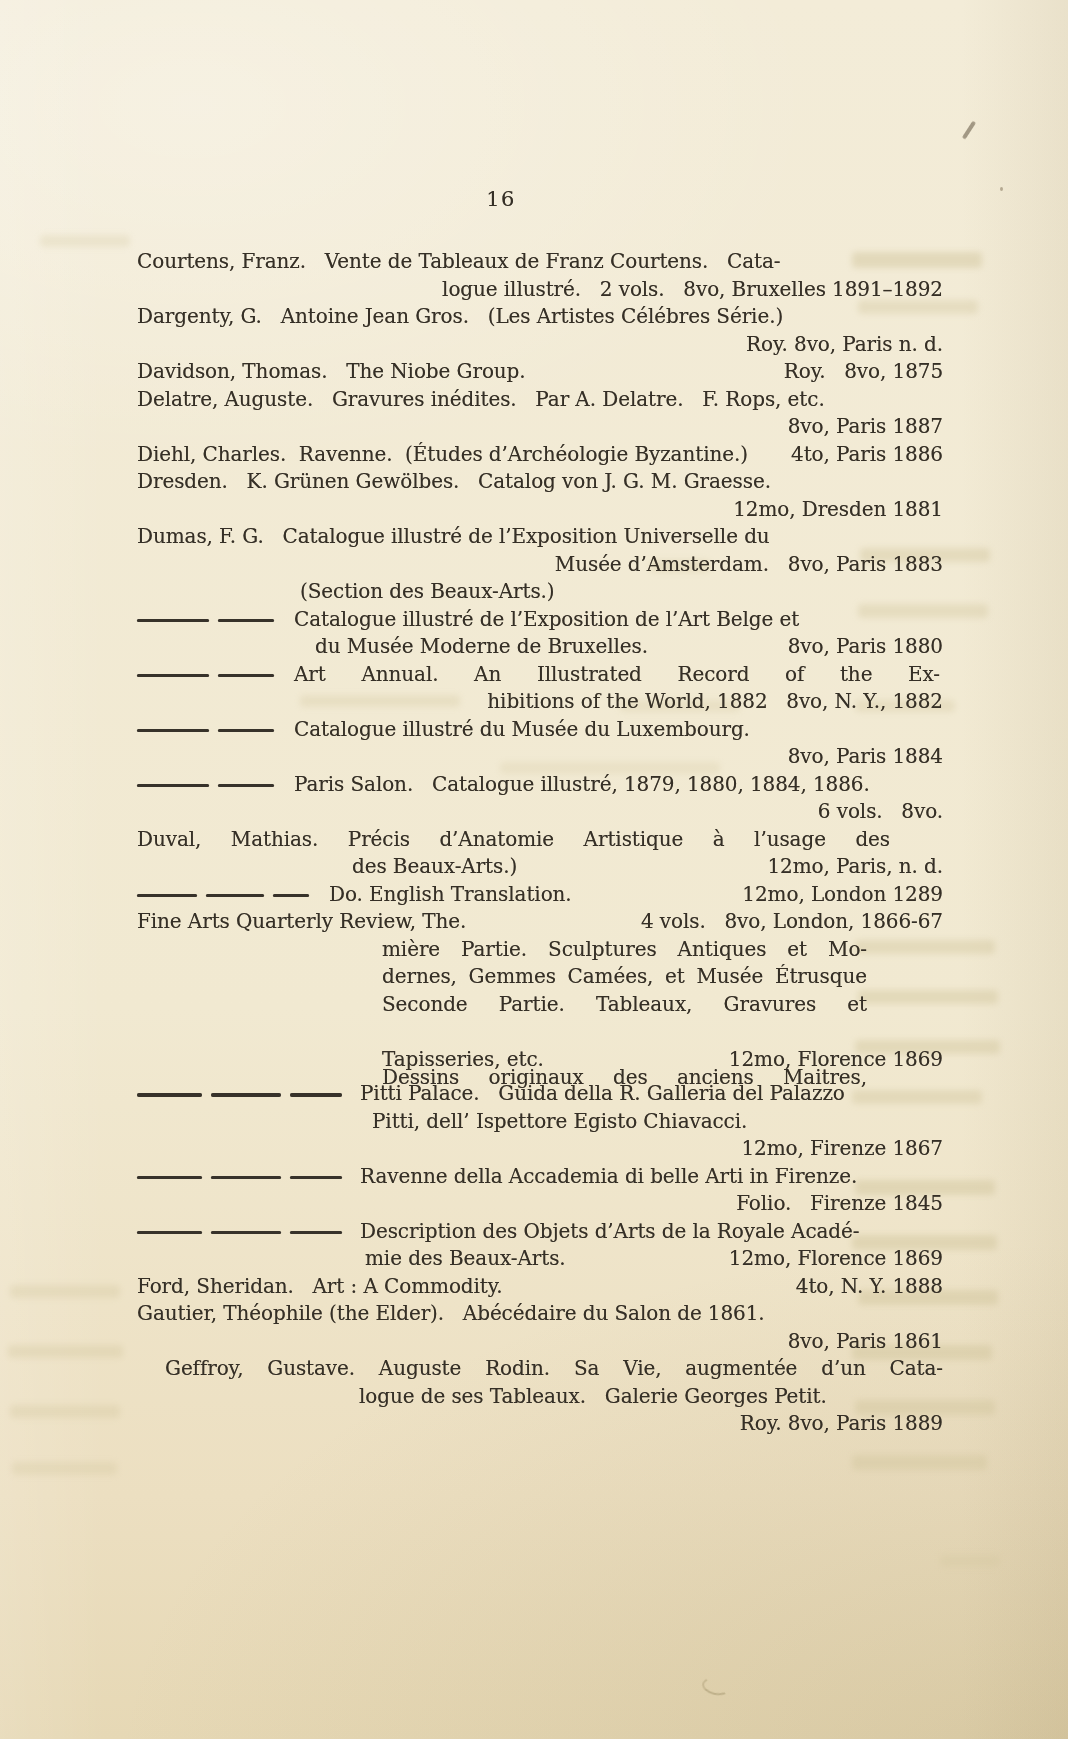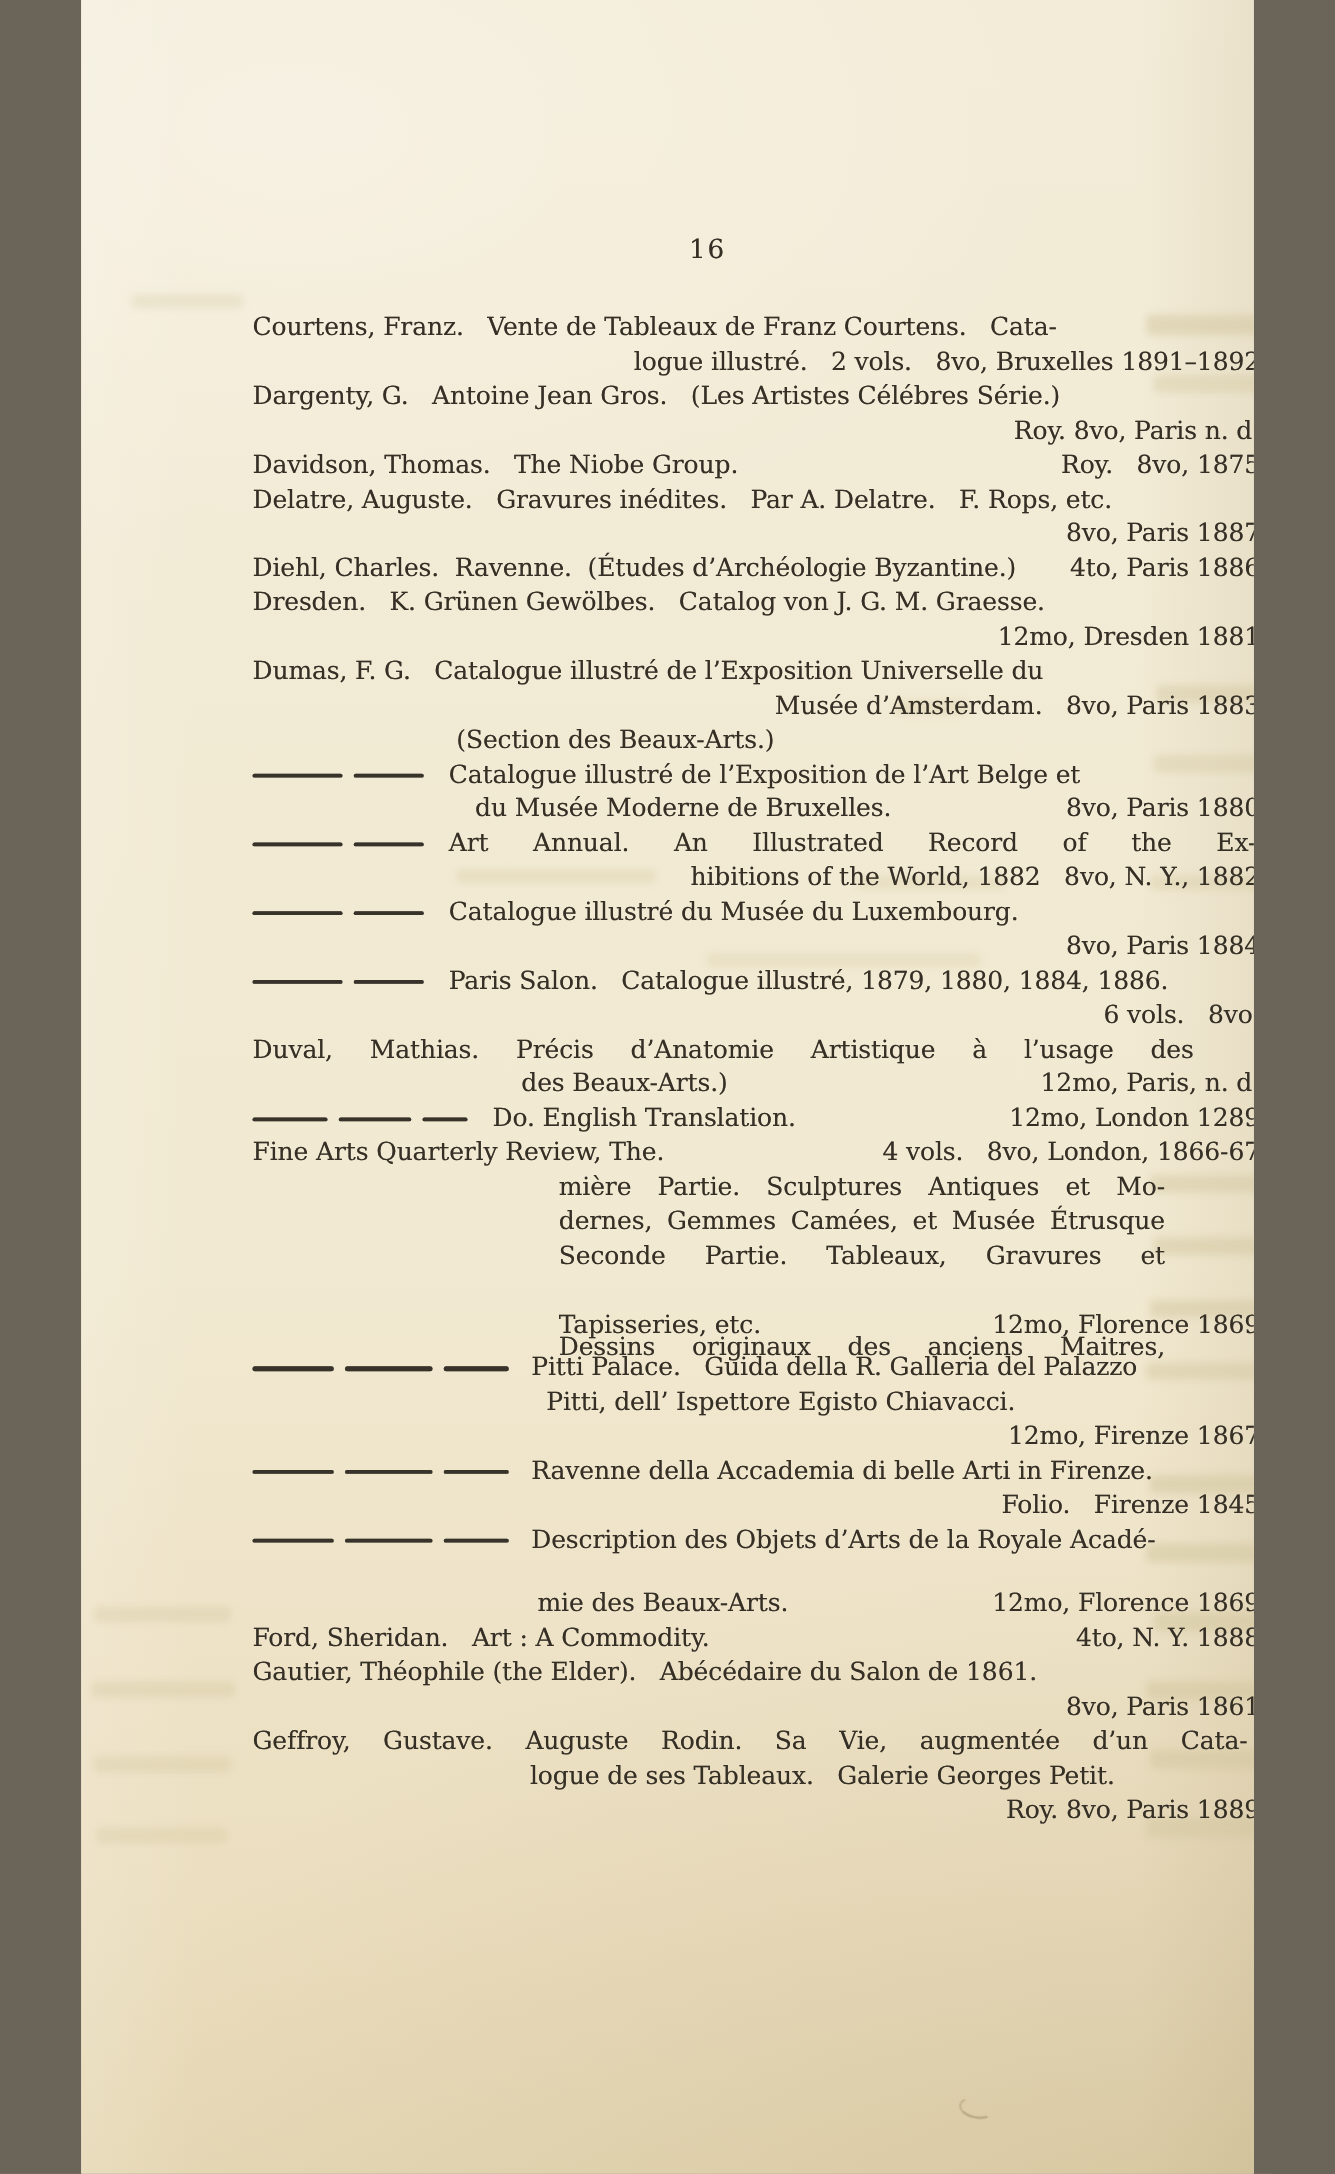--- a/index.html
+++ b/index.html
@@ -1,18 +1,18 @@
 <!DOCTYPE html>
 <html style="--paper: #f1e9d2; --ink: #352f26; --ghost: #cfc399;"><head>
 <meta charset="utf-8">
 <style>
   html,body{margin:0;padding:0;background:#6b6458;}
   .page{
     position:relative;
-    width:938px;height:1739px;
+    width:1068px;height:1739px;
     margin:0 auto;
     overflow:hidden;
     background-color:var(--paper,#f1e9d2);
     background-image:
       linear-gradient(90deg, rgba(255,255,255,0.12) 0%, rgba(255,255,255,0) 10%, rgba(255,255,255,0) 90%, rgba(150,128,82,0.10) 100%),
       radial-gradient(ellipse 900px 520px at 18% 6%, rgba(255,255,255,0.28), rgba(255,255,255,0) 70%),
       radial-gradient(ellipse 1300px 760px at 96% 102%, rgba(158,138,88,0.20), rgba(158,138,88,0) 70%),
       linear-gradient(180deg, #f3ecd8 0%, #f1e9d1 58%, #ecdfc1 86%, #e6d8b5 100%);
     font-family:"DejaVu Serif","Liberation Serif",serif;
     color:var(--ink,#352f26);
@@ -249,36 +249,36 @@
         <span class="txt pushright">Folio.   Firenze 1845</span>
       </div>
       <div class="line">
         <span class="dash d3b">
           <span class="seg"></span>
           <span class="seg"></span>
           <span class="seg"></span>
         </span>
         <span class="txt">Description des Objets d’Arts de la Royale Acadé-</span>
       </div>
-      <div class="line" style="padding-left: 228px; margin-top: 24px;">
+      <div class="line" style="padding-left: 228px;">
         <span class="txt">mie des Beaux-Arts.</span>
         <span class="imp">12mo, Florence 1869</span>
       </div>
       <div class="line">
         <span class="txt">Ford, Sheridan.   Art : A Commodity.</span>
         <span class="imp">4to, N. Y. 1888</span>
       </div>
       <div class="line">
         <span class="txt">Gautier, Théophile (the Elder).   Abécédaire du Salon de 1861.</span>
       </div>
       <div class="line">
         <span class="txt pushright">8vo, Paris 1861</span>
       </div>
       <div class="line">
-        <span class="txt just" style="width: 796px;">Geffroy, Gustave.   Auguste Rodin.   Sa Vie, augmentée d’un Cata-</span>
+        <span class="txt just" style="width: 796px; margin-left: 28px;">Geffroy, Gustave.   Auguste Rodin.   Sa Vie, augmentée d’un Cata-</span>
       </div>
       <div class="line" style="padding-left: 222px;">
         <span class="txt">logue de ses Tableaux.   Galerie Georges Petit.</span>
       </div>
       <div class="line">
         <span class="txt pushright">Roy. 8vo, Paris 1889</span>
       </div>
     </div>
 </div>
 

